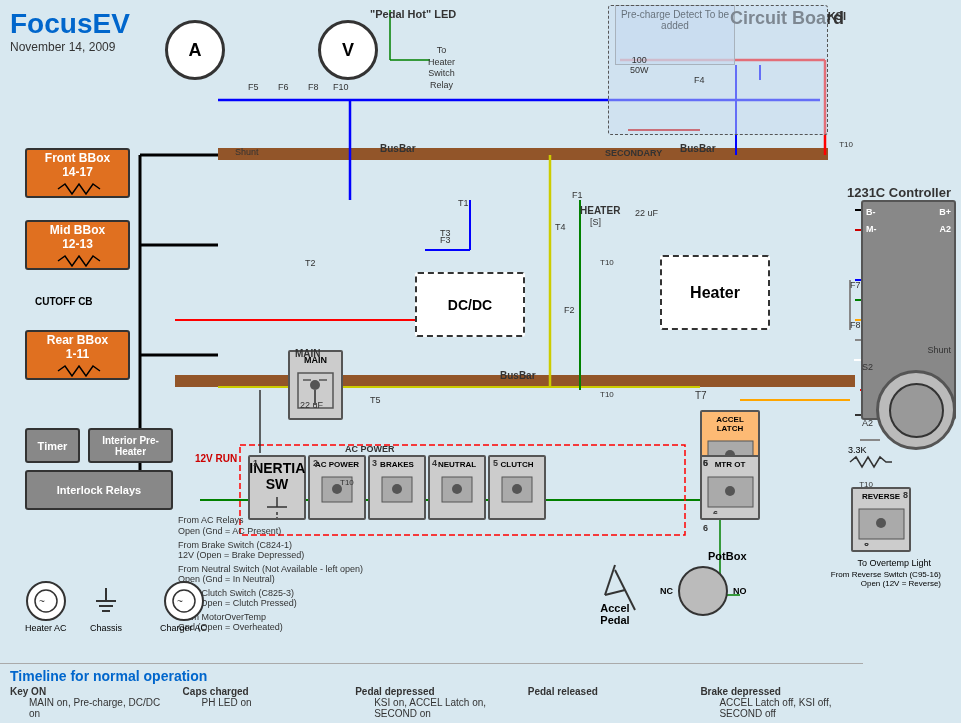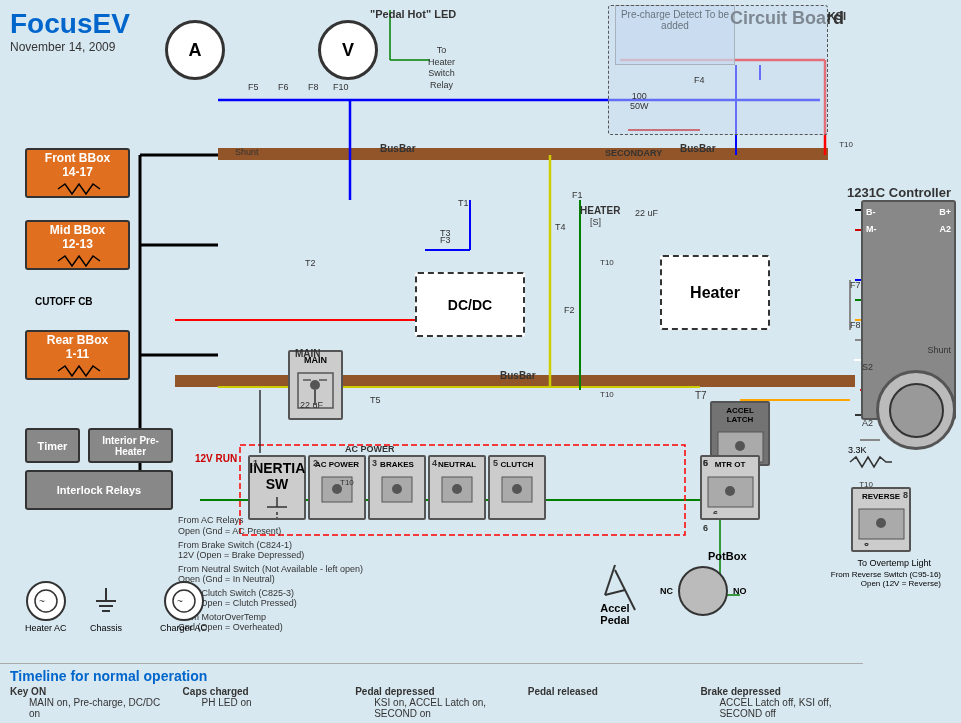--- a/index.html
+++ b/index.html
@@ -228,34 +228,33 @@
       align-items: center;
       justify-content: flex-start;
       padding-top: 3px;
       border-radius: 2px;
       text-align: center;
     }
 
     
     .accel-latch {
       position: absolute;
-      top: 401px; left: 700px;
+      top: 410px; left: 700px;
       width: 60px; height: 65px;
-      background: #737373;
+      background: #fdba74;
       border: 2px solid #555;
       font-size: 9px;
       font-weight: bold;
       display: flex;
       flex-direction: column;
       align-items: center;
       justify-content: flex-start;
       padding-top: 3px;
       border-radius: 2px;
       text-align: center;
-      margin-left: 10px;
     }
 
     
     .mtr-ot {
       position: absolute;
       top: 455px; left: 700px;
       width: 60px; height: 65px;
       background: #ccc;
       border: 2px solid #555;
       font-size: 9px;
@@ -613,21 +612,21 @@
 
 <div class="precharge-box">
   <span>Pre-charge Detect To be added</span>
 </div>
 
 <div class="circuit-board-label">Circuit Board</div>
 <div class="circuit-board"></div>
 
 <div class="ksi-label">KSI</div>
 
-<div class="label" style="top:55px; left:630px; font-size:9px; text-align:center;margin-top:36px;">
+<div class="label" style="top:55px; left:630px; font-size:9px; text-align:center;">
   <div>100</div>
   <div>50W</div>
 </div>
 
 <div class="bbox-front">
   <div>Front BBox</div>
   <div>14-17</div>
 
   <svg width="50" height="15" style="margin-top:2px;">
     <polyline points="5,8 12,3 19,13 26,3 33,13 40,3 47,8" stroke="black" stroke-width="1.5" fill="none"></polyline>

